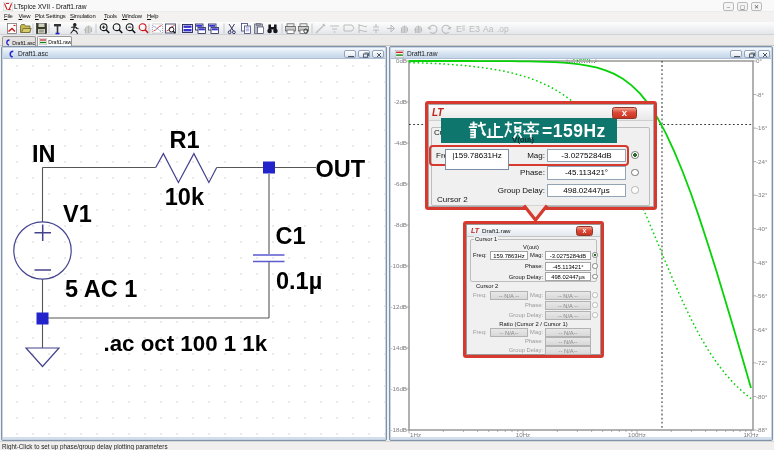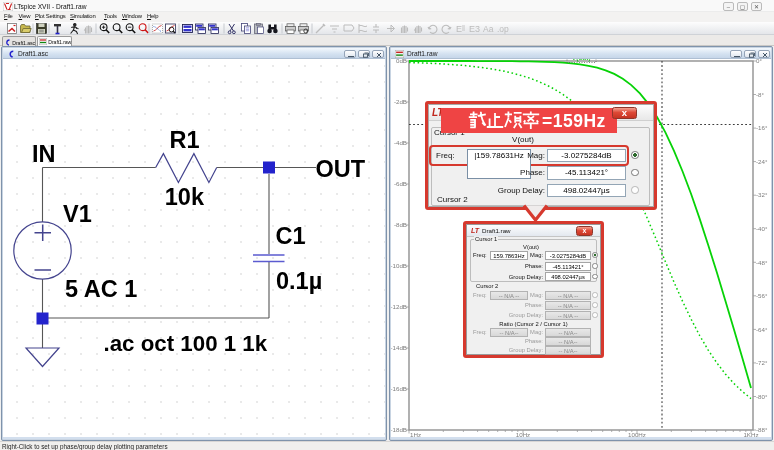--- a/index.html
+++ b/index.html
@@ -20,21 +20,21 @@
 .cbtn svg{position:absolute;left:0;top:0}
 .cclient{position:absolute;left:1px;top:12px;right:1px;bottom:3px;background:#fff;overflow:hidden}
 
 .wbtn{position:absolute;top:2px;width:11px;height:9px;border:1px solid #bbb;border-radius:2px;background:#f4f4f4;color:#555;font-size:6px;text-align:center;line-height:8px}
 
 
 #bigdlg{left:425px;top:101px;width:231.5px;height:109px;border:3px solid #d6392e;border-radius:3px;background:#f0f0f0;box-shadow:0 0 0 1px #a9a9a9 inset}
 #bigdlg .ttl{position:absolute;left:1px;top:1px;right:1px;height:16px;background:linear-gradient(#fdfdfd,#e8e8e8);border-bottom:1px solid #cfcfcf}
 .lt{font-style:italic;font-weight:bold;color:#c0251c}
 .xbtn{position:absolute;border:1px solid #8e362a;border-radius:2.5px;background:linear-gradient(#f3a08f,#dd4936 45%,#c63422);color:#fff;text-align:center}
-#banner{position:absolute;left:13px;top:4px;width:176px;height:25px;background:#ef4444;color:#fff;font-weight:bold;font-size:15px;text-align:center;line-height:25px;letter-spacing:0.5px}
+#banner{position:absolute;left:13px;top:14px;width:176px;height:25px;background:#0f766e;color:#fff;font-weight:bold;font-size:15px;text-align:center;line-height:25px;letter-spacing:0.5px}
 .grpbox{position:absolute;border:1px solid #bdbdbd;border-radius:2px}
 .redbox{position:absolute;border:2.5px solid #d6392e;border-radius:4px}
 .fld{position:absolute;background:#fff;border:1px solid #93a5b5;font-size:8px;text-align:center;color:#000;overflow:hidden}
 .lbl{position:absolute;font-size:8px;color:#111;white-space:nowrap}
 .radio{position:absolute;width:7.5px;height:7.5px;border-radius:50%;border:1px solid #777;background:#fdfdfd}
 .radio.sel{background:radial-gradient(circle,#2c6a2c 0 1.9px,#fdfdfd 2.1px)}
 .radio.dis{border-color:#b5b5b5}
 #smalldlg{left:463px;top:221px;width:141px;height:137px;border:3px solid #d6392e;border-radius:3px;background:#f0f0f0;box-shadow:0 0 0 1px #9a9a9a inset}
 #smalldlg .ttl{position:absolute;left:1px;top:1px;right:1px;height:12px;background:linear-gradient(#fcfdfe,#e3e8ef);border-bottom:1px solid #c5c5c5}
 .s58{font-size:5.8px;position:absolute;white-space:nowrap;color:#111}
@@ -386,21 +386,21 @@
 <path d="M8.8 0v2.6M0.8 2.9h16.4M5.6 4.6l6.4 5.2M12 4.6L5.6 9.8M3.4 8.8L1.8 10.6M14.6 8.8l1.6 1.8M1.6 11.9h14.8M8.8 12v5.6"></path>
 </g>
 </g>
 <text x="101" y="19" font-family="Liberation Sans,sans-serif" font-weight="bold" font-size="17.5px" fill="#fff">=159Hz</text>
 </svg>
     </div>
  <div class="xbtn" style="left:184px;top:3px;width:25px;height:12px;font-size:9.5px;line-height:10.5px;font-weight:bold">x</div>
  <div class="lbl" style="left:60px;top:30.5px;width:70px;text-align:center">V(out)</div>
  <div class="redbox" style="left:0.5px;top:41px;width:200px;height:21px"></div>
  <div class="lbl" style="left:8px;top:46.5px">Freq:</div>
- <div class="fld" style="left:39px;top:44.5px;width:64px;height:30px;line-height:12.5px;border-color:#7a8fa5">|159.78631Hz</div>
+ <div class="fld" style="left:17px;top:44.5px;width:64px;height:21px;line-height:12.5px;border-color:#7a8fa5">|159.78631Hz</div>
  <div class="lbl" style="left:90px;top:46.5px;width:27px;text-align:right">Mag:</div>
  <div class="fld" style="left:119px;top:44.5px;width:79px;height:13.5px;line-height:12.5px">-3.0275284dB</div>
  <div class="radio sel" style="left:203px;top:47px"></div>
  <div class="lbl" style="left:82px;top:64px;width:35px;text-align:right">Phase:</div>
  <div class="fld" style="left:119px;top:62px;width:79px;height:13.5px;line-height:12.5px">-45.113421°</div>
  <div class="radio" style="left:203px;top:64.5px"></div>
  <div class="lbl" style="left:52px;top:81.5px;width:65px;text-align:right">Group Delay:</div>
  <div class="fld" style="left:119px;top:79.5px;width:79px;height:13.5px;line-height:12.5px">498.02447µs</div>
  <div class="radio dis" style="left:203px;top:82px"></div>
  <div class="lbl" style="left:9px;top:91px">Cursor 2</div>

